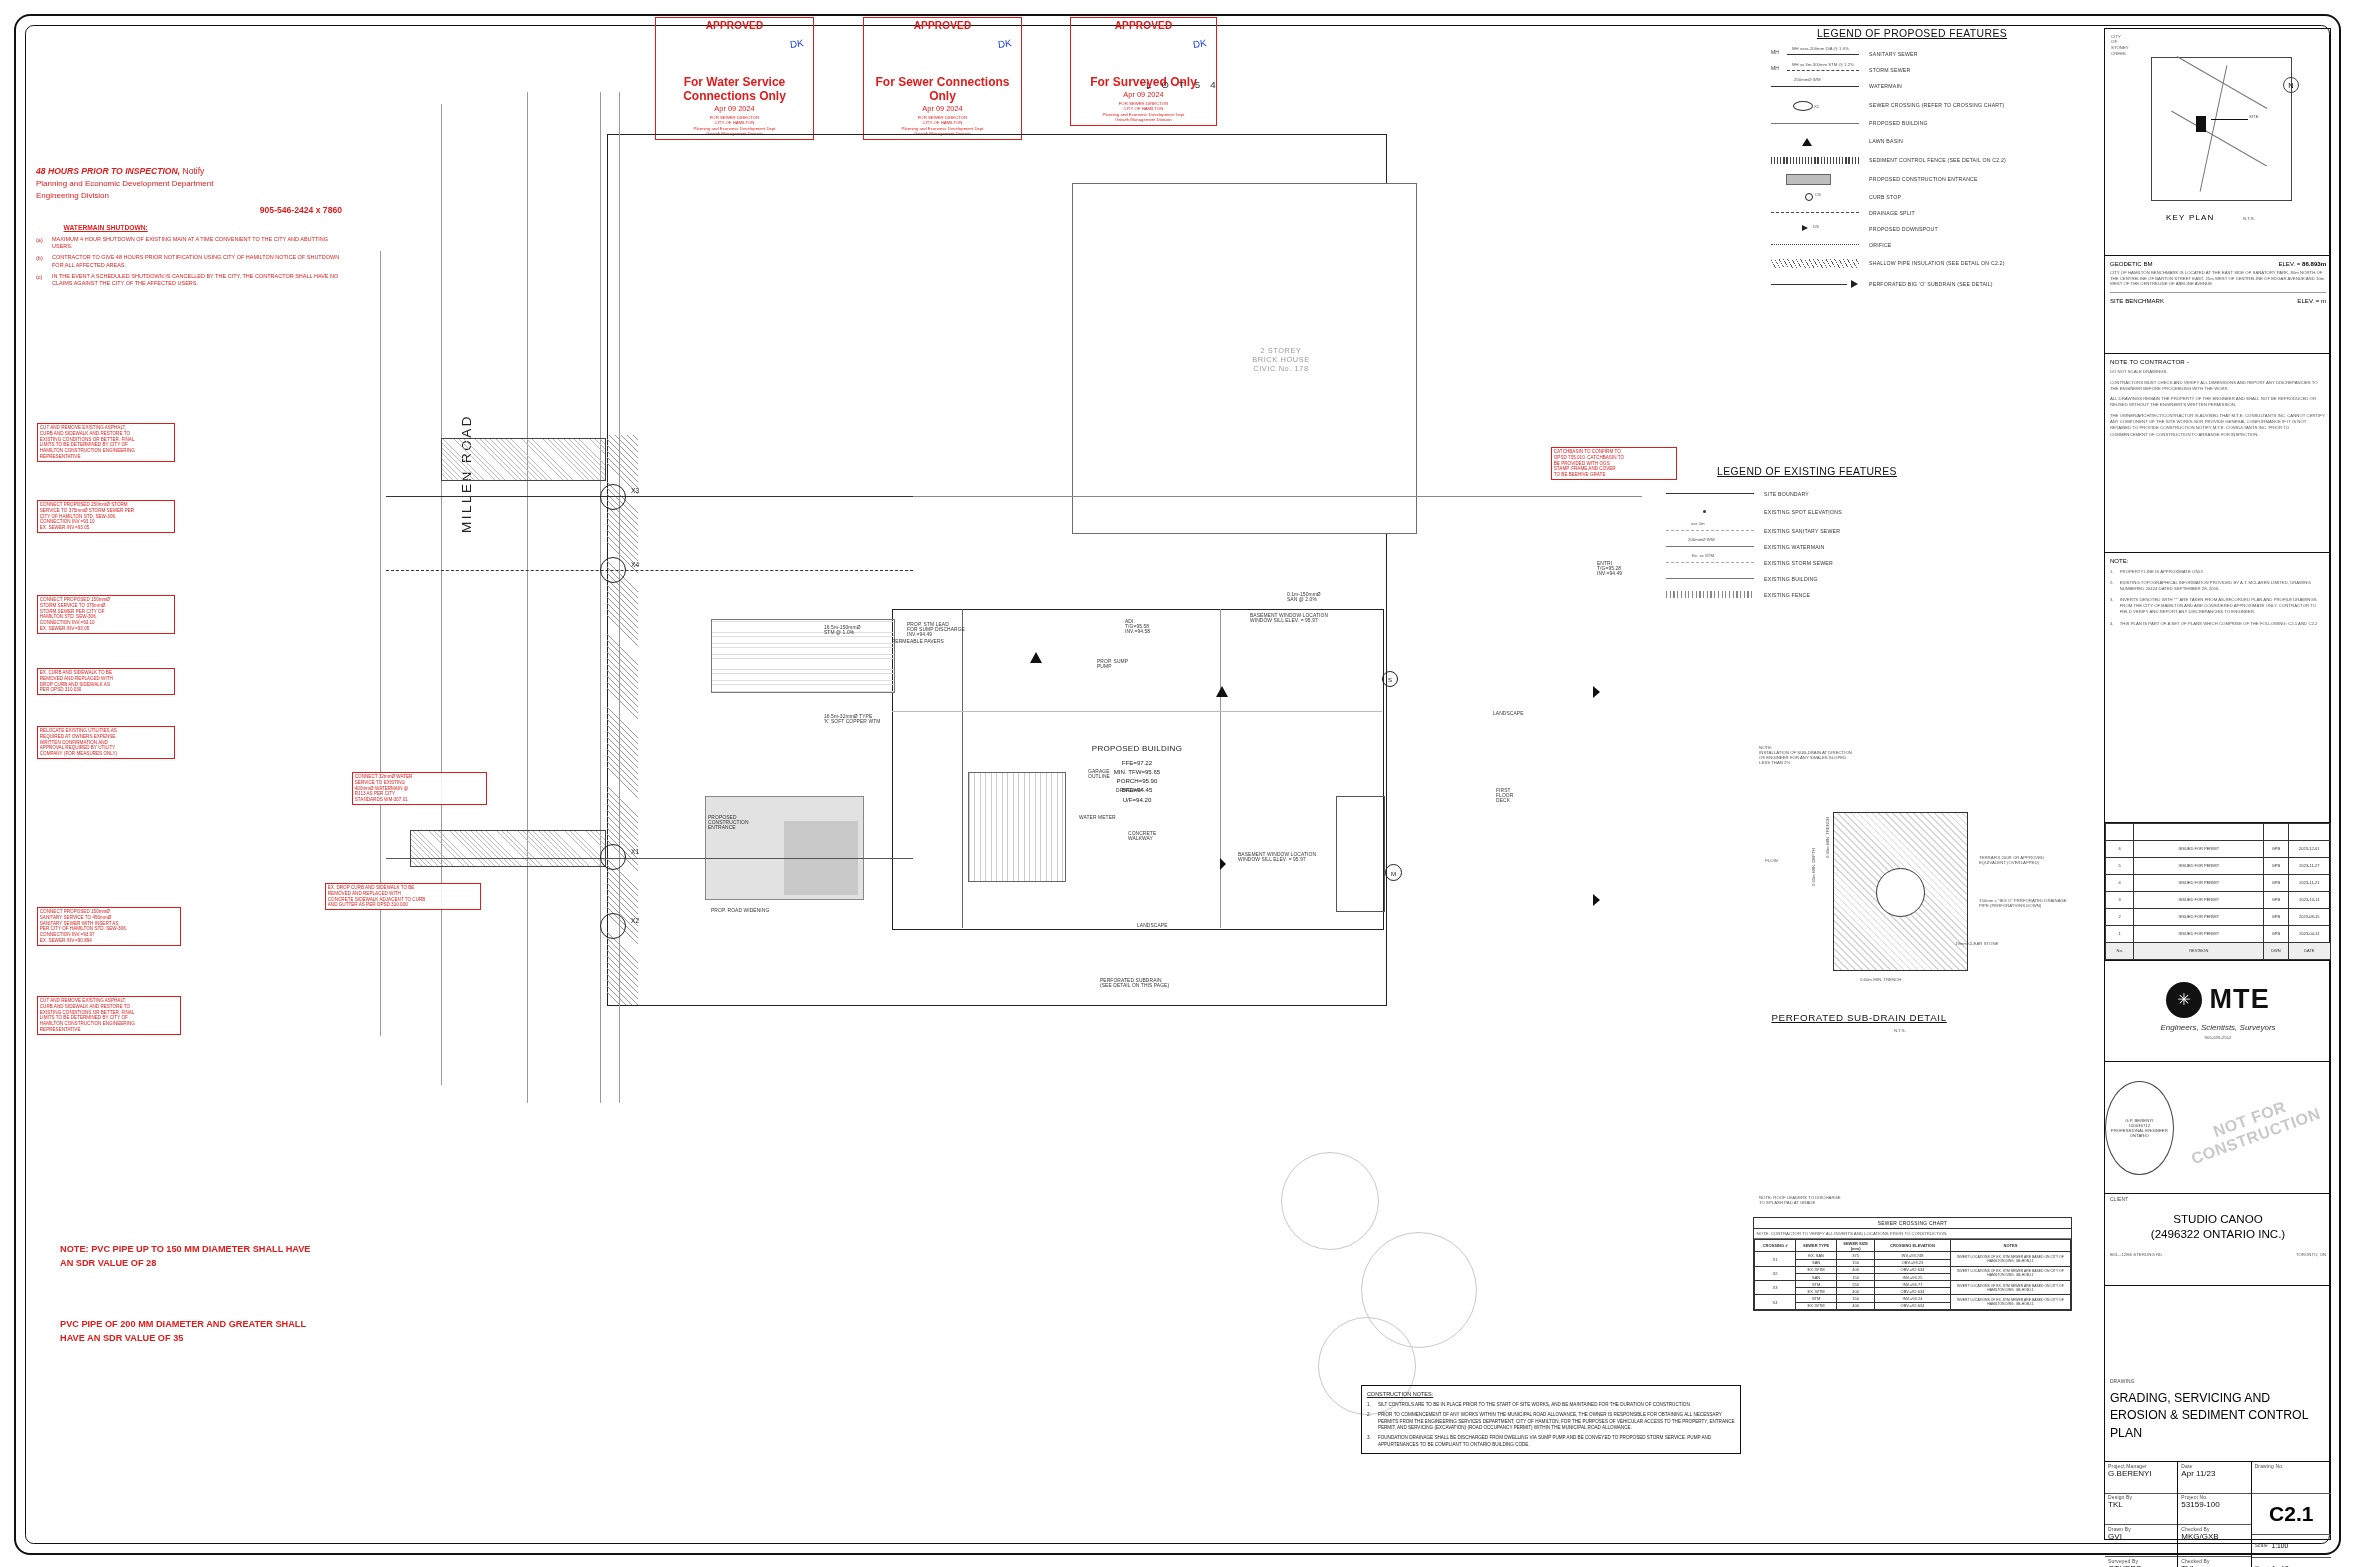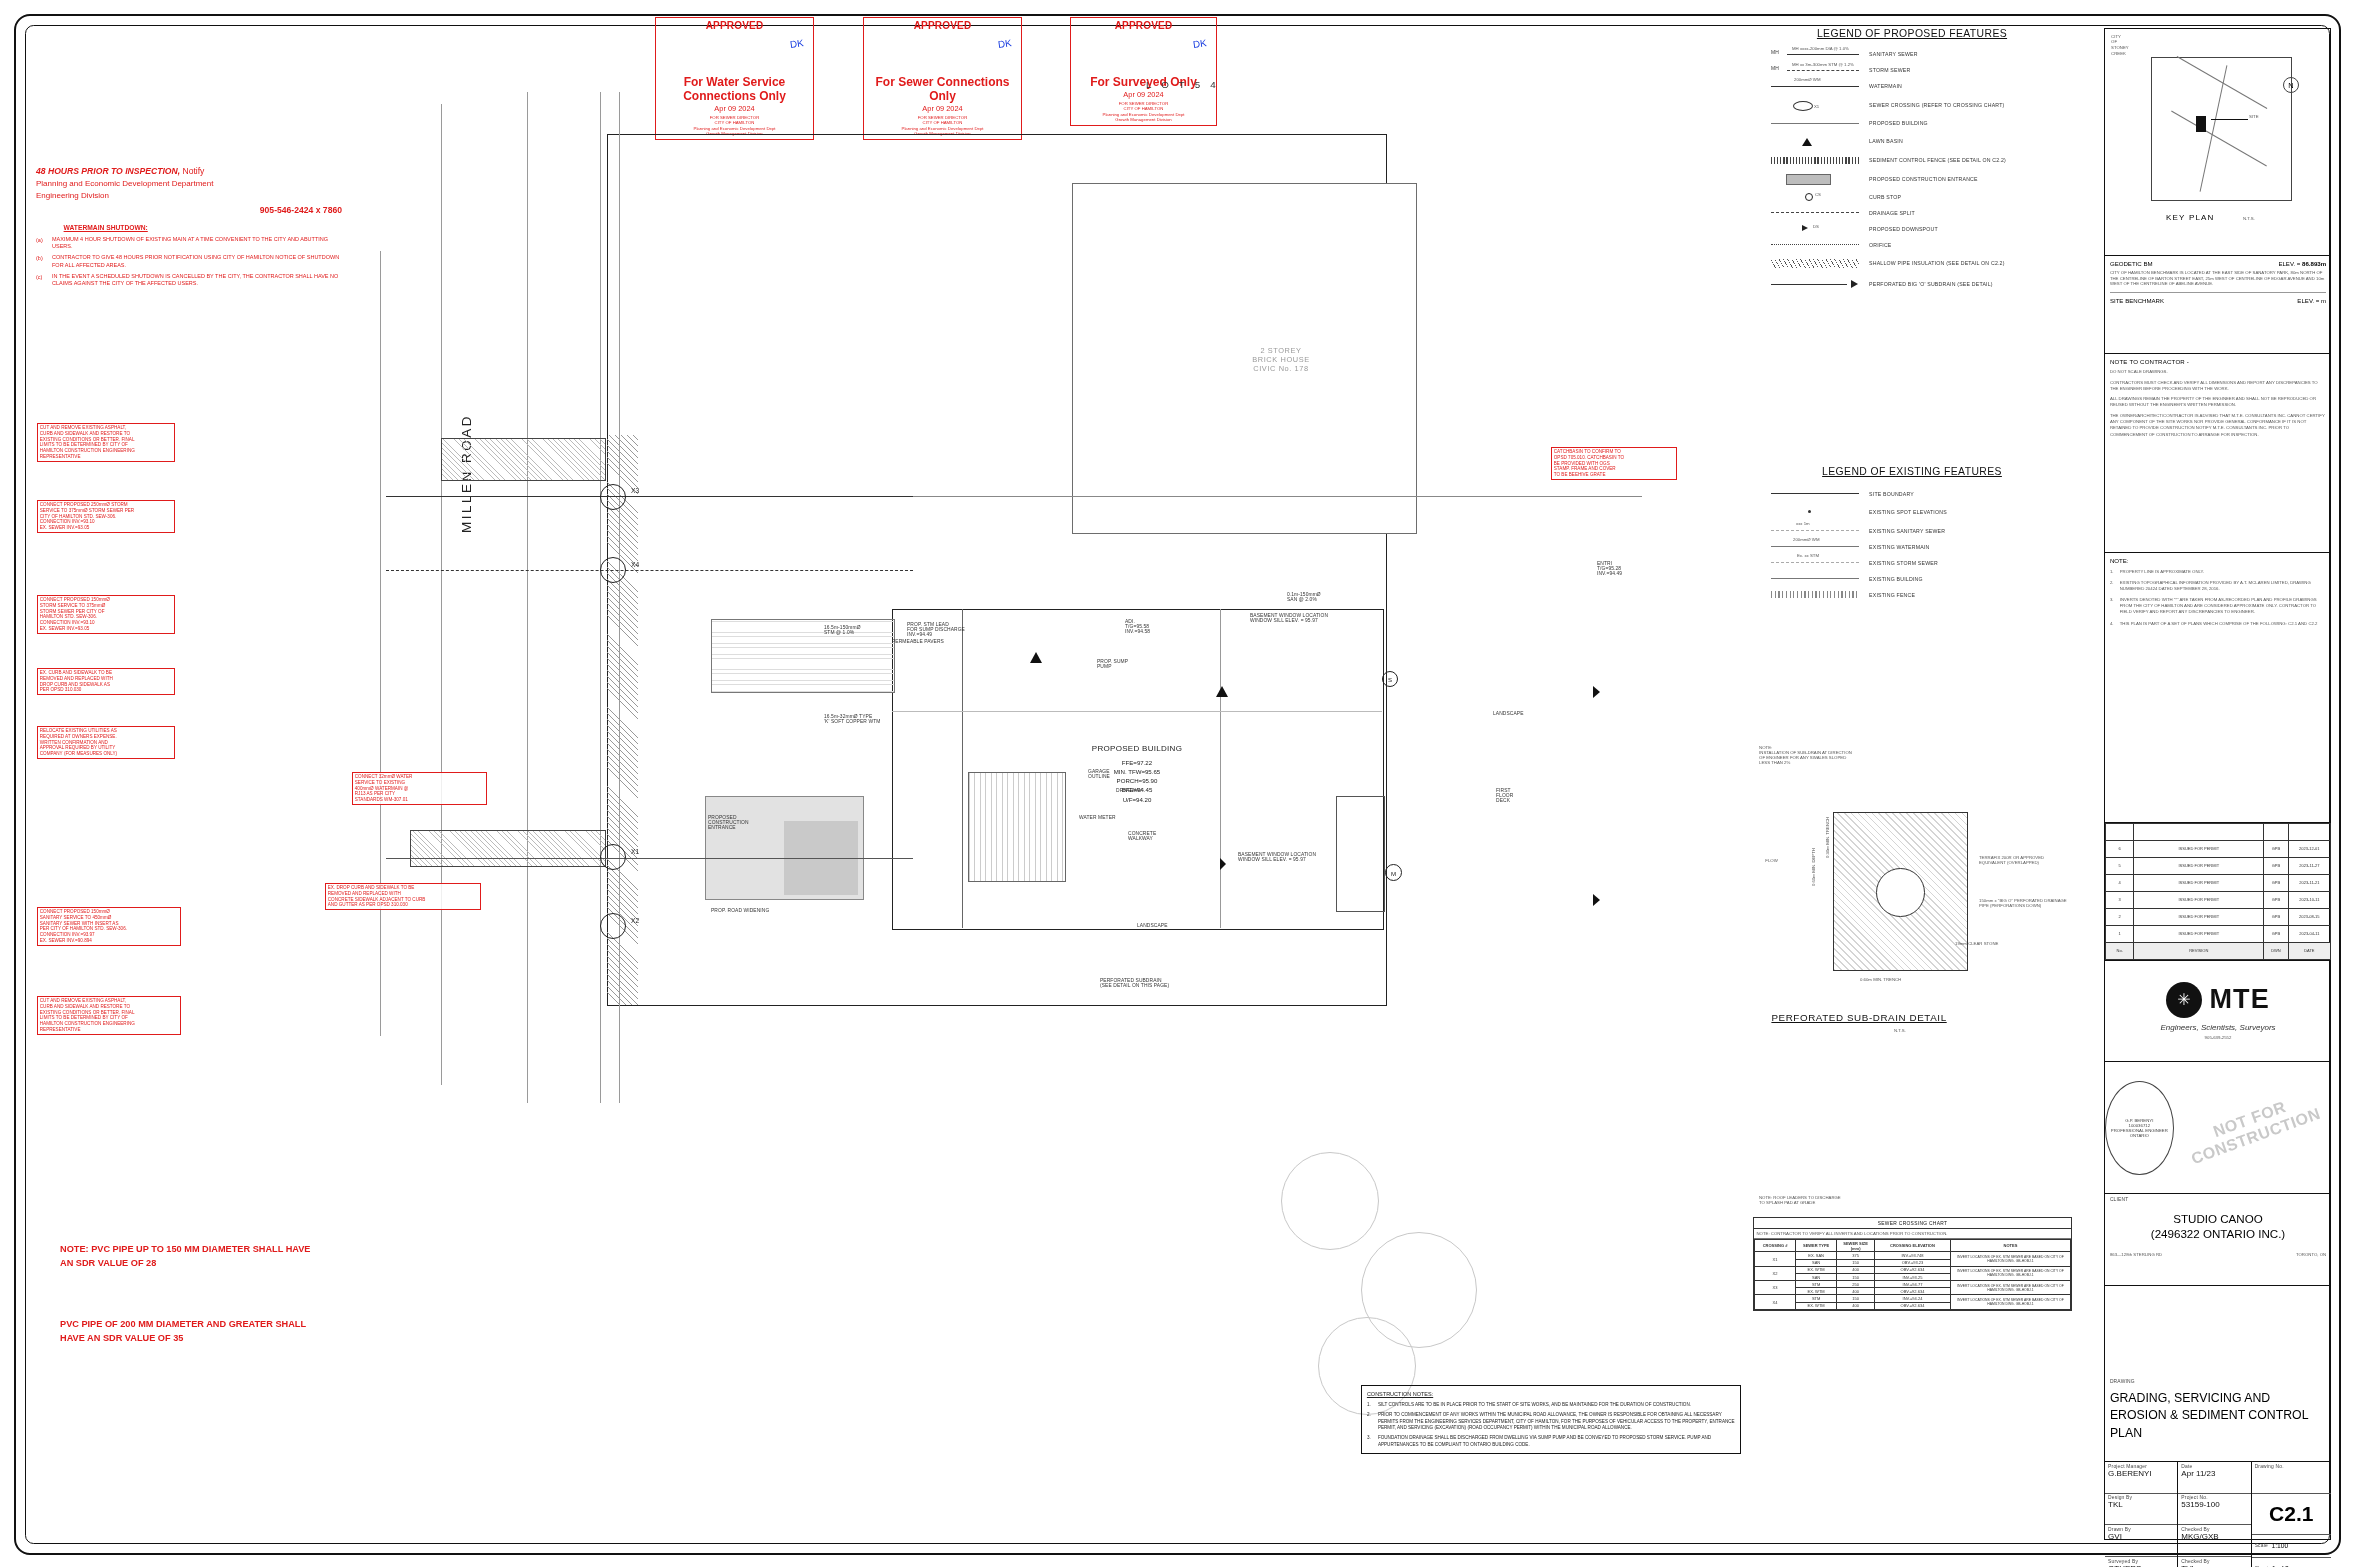--- a/index.html
+++ b/index.html
@@ -394,21 +394,21 @@
       <div class="leg-row" style="height:21px;">
           <div class="leg-sym">
             <span class="ln-solid" style="right:16px;"></span>
             <span style="position:absolute;right:4.9px;top:1.8px;width:0;height:0;border-left:7.4px solid #222;border-top:4.3px solid transparent;border-bottom:4.3px solid transparent;"></span>
           </div>
           <div class="leg-lbl" style="white-space:pre-line">PERFORATED  BIG 'O' SUBDRAIN (SEE DETAIL)</div>
         </div>
     </div>
   </div>
 
-  <div class="abs" style="left:1765px;top:466px;width:294px;">
+  <div class="abs" style="left:1660px;top:466px;width:294px;">
     <div class="leg-title" style="text-align:center;">LEGEND OF EXISTING FEATURES</div>
     <div style="margin-top:8.6px;">
       <div class="leg-row">
           <div class="leg-sym">
             <span class="ln-solid"></span>
           </div>
           <div class="leg-lbl">SITE BOUNDARY</div>
         </div>
       <div class="leg-row" style="height:21px;">
           <div class="leg-sym">

